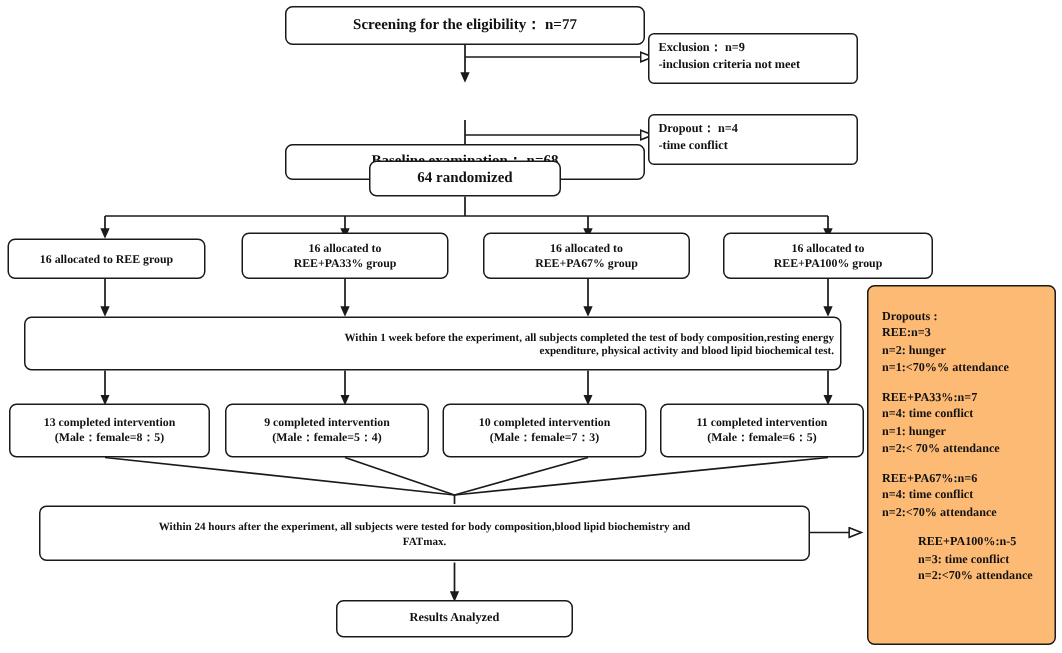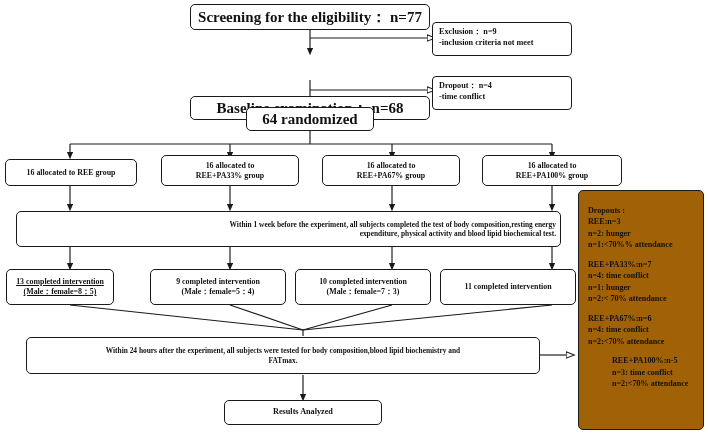--- a/index.html
+++ b/index.html
@@ -55,34 +55,34 @@
     color: #111111;
     line-height: 1.3;
     padding: 4px 6px;
     z-index: 2;
   }
   .dropouts-panel {
     position: absolute;
     box-sizing: border-box;
     border: 1.2px solid #1a1a1a;
     border-radius: 5px;
-    background: #a16207;
+    background: #fdba74;
     text-align: left;
     font-weight: bold;
     color: #111111;
     line-height: 1.42;
     padding: 14px 6px 6px 9px;
     z-index: 2;
     font-size: 8.1px;
   }
   .dp-group { margin-bottom: 8px; }
   .dp-group:last-child { margin-bottom: 0; margin-left: 24px; }
   .dp-line { display: block; white-space: nowrap; }
 
-  .fs12 { font-size: 15px; }
+  .fs12 { font-size: 10px; }
   .fs11 { font-size: 8.2px; }
   .fs10 { font-size: 7.9px; align-items: center; }
   .fs9  { font-size: 7.4px; }
 </style>
 </head>
 <body>
 
 <div id="flow">
 
   <svg class="lines" viewBox="0 0 708 435">
@@ -181,41 +181,42 @@
     </span>
   </div>
 
   <div class="box fs9" style="left:16px; top:211px; width:545px; height:36px;text-align:right;">
     <span class="txt">
       <span class="l1">Within 1 week before the experiment, all subjects completed the test of body composition,resting energy</span>
       <span class="l2">expenditure, physical activity and blood lipid biochemical test.</span>
     </span>
   </div>
 
-  <div class="box fs10" style="left:6px; top:269px; width:108px; height:36px;text-decoration:underline;">
+  <div class="box fs10" style="left:6px; top:269px; width:134px; height:36px;">
     <span class="txt">
       <span class="l1">13 completed intervention</span>
       <span class="l2">(Male：female=8：5)</span>
     </span>
   </div>
   <div class="box fs10" style="left:150px; top:269px; width:136px; height:36px;">
     <span class="txt">
       <span class="l1">9 completed intervention</span>
       <span class="l2">(Male：female=5：4)</span>
     </span>
   </div>
   <div class="box fs10" style="left:295px; top:269px; width:136px; height:36px;">
     <span class="txt">
       <span class="l1">10 completed intervention</span>
       <span class="l2">(Male：female=7：3)</span>
     </span>
   </div>
   <div class="box fs10" style="left:440px; top:269px; width:136px; height:36px;">
     <span class="txt">
       <span class="l1">11 completed intervention</span>
+      <span class="l2">(Male：female=6：5)</span>
     </span>
   </div>
 
   <div class="box fs9" style="left:26px; top:337px; width:514px; height:37px;">
     <span class="txt">
       <span class="l1">Within 24 hours after the experiment, all subjects were tested for body composition,blood lipid biochemistry and</span>
       <span class="l2">FATmax.</span>
     </span>
   </div>
 

